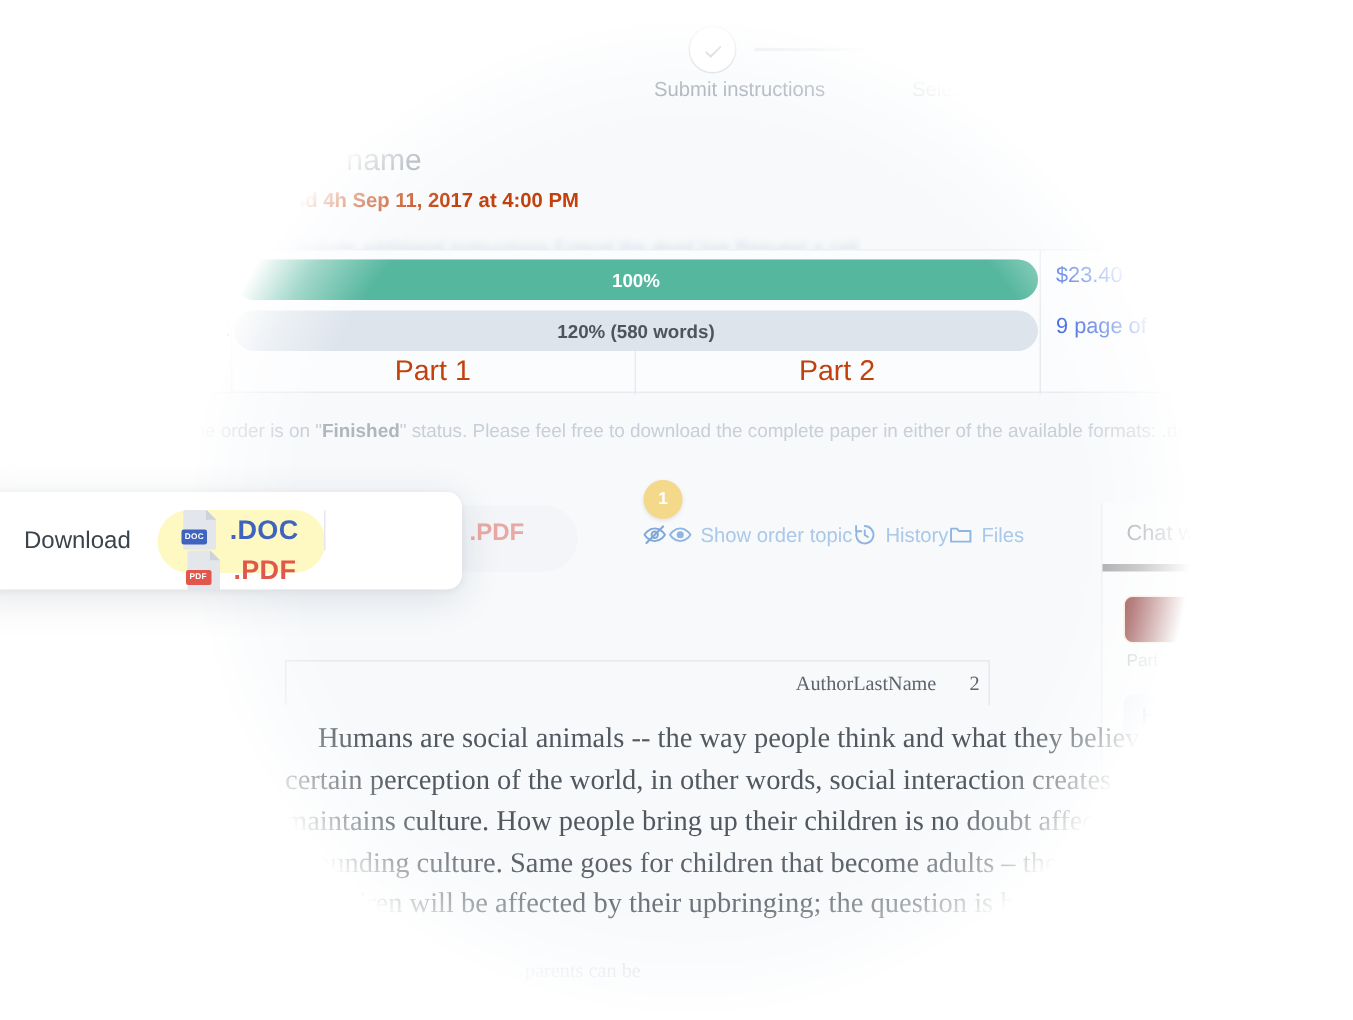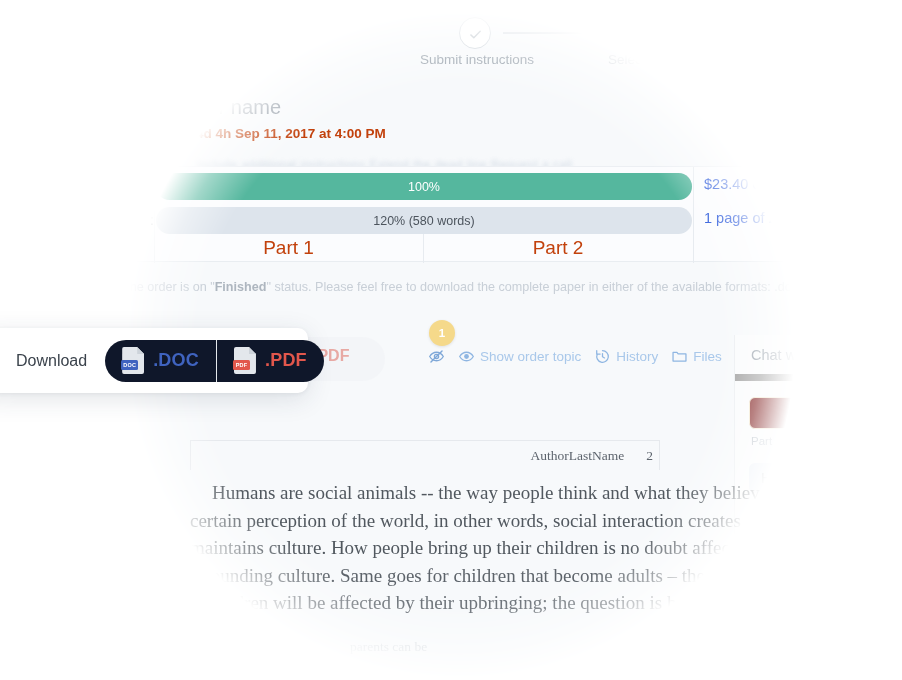--- a/index.html
+++ b/index.html
@@ -55,21 +55,21 @@
     width: 15px; height: 15px;
   }
   .step-line {
     position: absolute; left: 503px; top: 32px;
     width: 94px; height: 1.6px; background: #d3d9e0;
   }
   .step-label {
     position: absolute; top: 52px;
     font-size: 13.5px; color: #9aa3ad; white-space: nowrap;
   }
-  #step-label-1 { left: 420px; }
+  #step-label-1 { left: 436px; }
   #step-label-2 { left: 608px; color: #b4bcc5; }
 
   
   #order-header { position: absolute; left: 196px; top: 96px; }
   #order-title {
     font-size: 20px; color: #8d96a1; font-weight: 400; letter-spacing: .1px;
   }
   #order-meta {
     margin-top: 7px; font-size: 13.5px; color: #c2410c; font-weight: 600;
   }
@@ -100,21 +100,21 @@
     width: 536px; height: 27px; border-radius: 14px;
     background: #dde4ec;
   }
   .bar-fill {
     position: absolute; left: 0; top: 0; height: 27px;
     border-radius: 14px; background: #55b79e;
   }
   .bar-text {
     position: absolute; left: 0; top: 0; width: 536px; height: 27px;
     display: flex; align-items: center; justify-content: center;
-    font-size: 12.5px; font-weight: 400; color: #ffffff;
+    font-size: 12.5px; font-weight: 700; color: #ffffff;
   }
   .bar-text.dark { color: #4c545d; }
   .pp-side {
     position: absolute; left: 706px; top: 3px;
     font-size: 14.5px; color: #1d4ed8; white-space: nowrap;
   }
   
   .pp-rule {
     position: absolute; top: 0; width: 1px; height: 96px; background: #e7ebf0;
   }
@@ -149,21 +149,21 @@
     opacity: .55;
   }
   #download-pdf-ghost {
     position: absolute; left: 313px; top: 347px;
     font-size: 16px; color: #e8a9a4; font-weight: 600;
   }
 
   
   #toolbar {
     position: absolute; left: 428px; top: 348px;
-    display: flex; align-items: center; gap: 13px;
+    display: flex; align-items: center; 
     font-size: 13.5px; color: #a9c8ea;
   }
   .tb-item { display: flex; align-items: center; gap: 5px; white-space: nowrap; }
   .tb-badge {
     position: absolute; left: 429px; top: 320px;
     width: 26px; height: 26px; border-radius: 50%;
     background: #f5d98a;
     display: flex; align-items: center; justify-content: center;
     font-size: 11.5px; font-weight: 700; color: #fff;
     box-shadow: 0 1px 3px rgba(0,0,0,.10);
@@ -171,21 +171,21 @@
 
   
   #chat-panel {
     position: absolute; left: 734px; top: 335px;
     width: 168px; height: 345px;
     background: #fafbfc;
     border-left: 1px solid #eceff2;
   }
   #chat-header {
     position: absolute; left: 0; top: 0; width: 168px; height: 46px;
-    border-bottom: 7px solid #a3a3a3;
+    border-bottom: 5px solid #a3a3a3;
     display: flex; align-items: center; padding-left: 16px;
     font-size: 14.5px; color: #9aa3ad; white-space: nowrap;
   }
   #chat-body { position: absolute; left: 0; top: 46px; width: 168px; }
   .chat-bubble {
     margin: 16px 0 0 14px;
     padding: 7px 12px; border-radius: 6px;
     font-size: 14.5px; white-space: nowrap; display: inline-block;
   }
   .chat-bubble.writer { background: #7f1d1d; border: 1px solid #f2e6cb; color: #8e949c; padding-left: 40px; }
@@ -227,21 +227,21 @@
     background: #ffffff; border-radius: 10px;
     box-shadow: 0 6px 26px rgba(40,55,75,.13), 0 1px 4px rgba(40,55,75,.07);
     display: flex; align-items: center;
     padding-left: 36px;
   }
   #download-label {
     font-size: 16px; color: #3b434c; margin-right: 18px; white-space: nowrap;
   }
   #format-group {
     display: flex; align-items: center;
-    background: #0f172a; border-radius: 22px; height: 42px;
+    background: #fef9c3; border-radius: 22px; height: 42px; flex-direction: column;
   }
   .fmt-btn {
     display: flex; align-items: center; gap: 9px;
     padding: 0 17px; height: 42px; cursor: pointer;
   }
   #fmt-doc { border-right: 1px solid #e4e8ed; }
   .fmt-text { font-size: 18px; font-weight: 700; letter-spacing: .2px; }
   #fmt-doc .fmt-text { color: #3f63bf; }
   #fmt-pdf .fmt-text { color: #e2574c; }
 
@@ -305,21 +305,21 @@
           <div class="bar-text">100%</div>
         </div>
         <div class="pp-side">$23.40 of</div>
       </div>
 
       <div class="pp-row" id="pp-row-written">
         <div class="pp-label">Written by writer:</div>
         <div class="bar-track">
           <div class="bar-text dark">120% (580 words)</div>
         </div>
-        <div class="pp-side">1 page of 2</div>
+        <div class="pp-side">9 page of 1</div>
       </div>
 
       <div id="parts-row">
         <div class="part-cell" id="part-cell-1">Part 1</div>
         <div class="part-cell" id="part-cell-2">Part 2</div>
       </div>
     </div>
 
     <div id="status-note">
       <div><span>The order is on "</span><b>Finished</b><span>" status. Please feel free to download the complete paper in either of the available formats: .doc</span></div>

